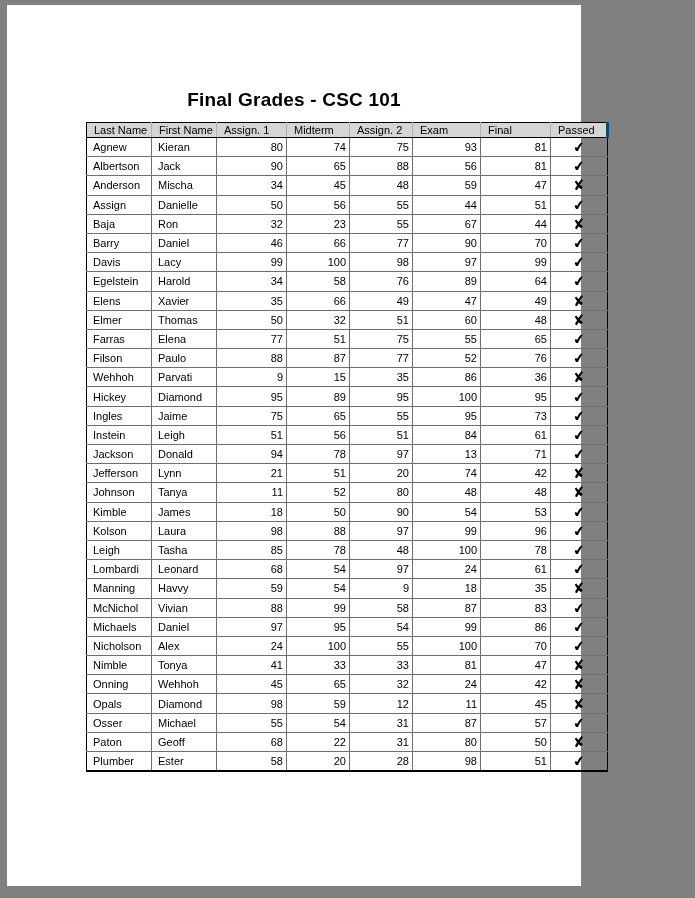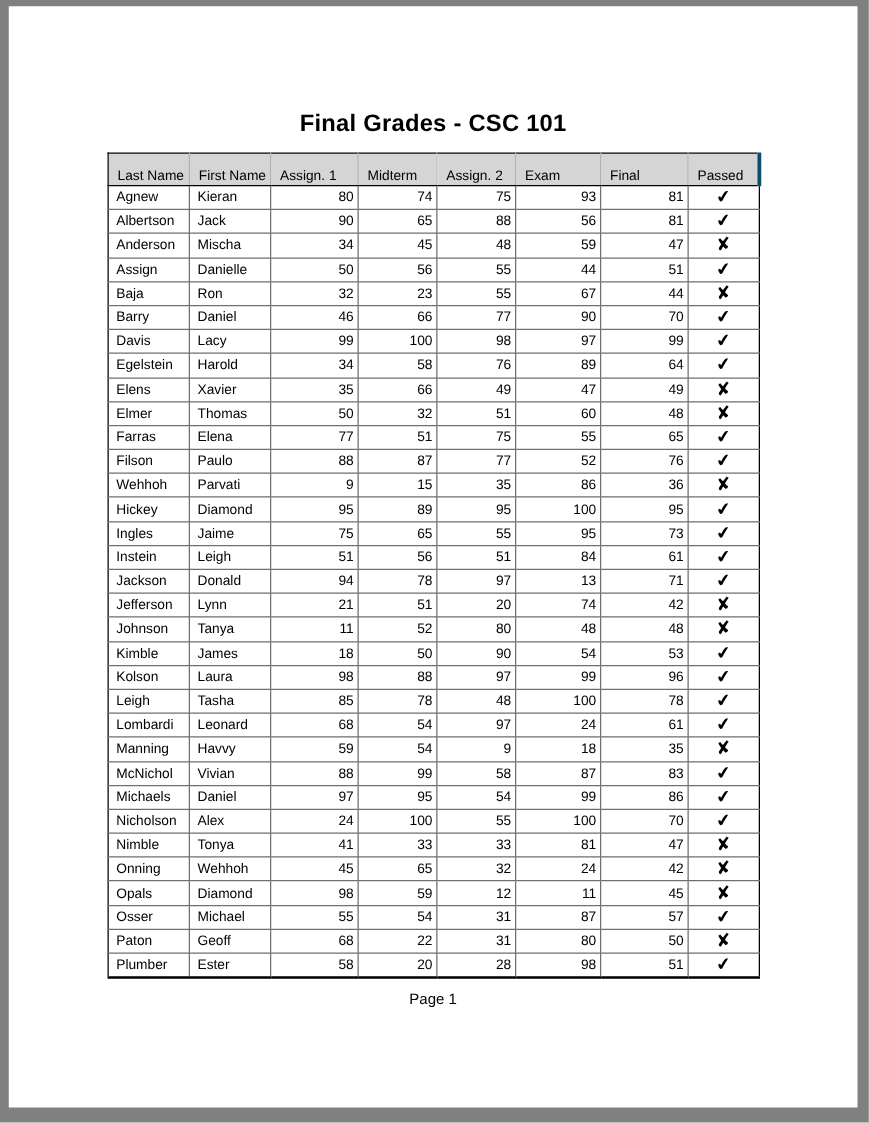--- a/index.html
+++ b/index.html
@@ -6,21 +6,21 @@
   body {
     width: 695px; height: 898px;
     background: #808080;
     overflow: hidden;
     font-family: "Liberation Sans", sans-serif;
     position: relative;
   }
   .page {
     position: absolute;
     left: 7px; top: 5px;
-    width: 679px; height: 881px;
+    width: 574px; height: 881px;
     background: #ffffff;
   }
   .report-title {
     position: absolute;
     top: 84px; left: 0; right: 0;
     margin: 0;
     text-align: center;
     font-size: 19px;
     font-weight: bold;
     color: #000;
@@ -41,21 +41,21 @@
   table.grades col.c-exam   { width: 68px; }
   table.grades col.c-final  { width: 70px; }
   table.grades col.c-passed { width: 57px; }
   th {
     background: #d5d5d5;
     font-size: 11px;
     font-weight: normal;
     text-align: left;
     color: #000;
     height: 12px;
-    padding: 12px 0 1px 7px;
+    padding: 1px 0 1px 7px;
     border-top: 1px solid #000;
     border-bottom: 1px solid #000;
     border-right: 1px solid #b2b2b2;
     white-space: nowrap;
     overflow: hidden;
   }
   th:first-child { border-left: 1px solid #000; }
   th:last-child  { border-right: 3px solid #0c4a6e; }
   td {
     font-size: 11px;
@@ -445,14 +445,13 @@
           <td class="num">58</td>
           <td class="num">20</td>
           <td class="num">28</td>
           <td class="num">98</td>
           <td class="num">51</td>
           <td class="pass"><span class="glyph">✔</span></td>
         </tr>
       </tbody>
   </table>
 
-  <div class="page-footer">Page 1</div>
 </div>
 
 </body></html>

